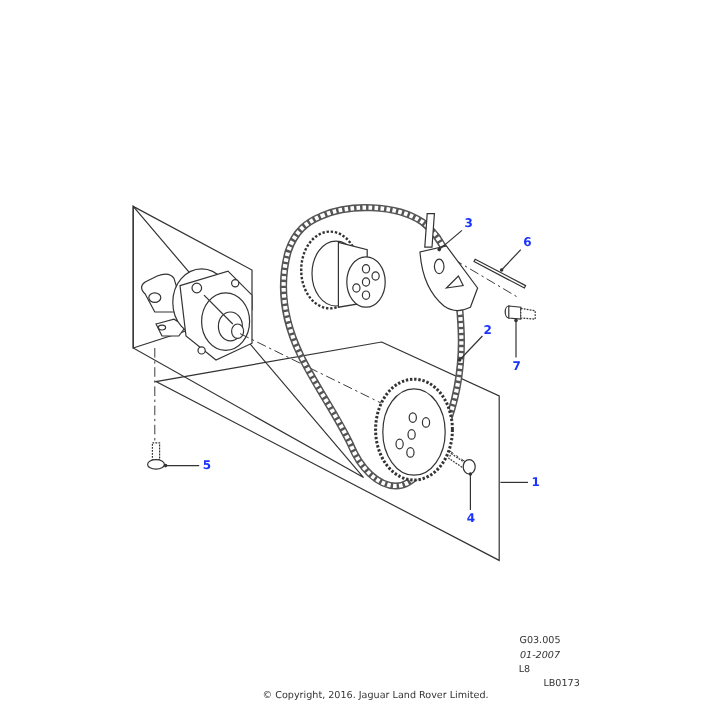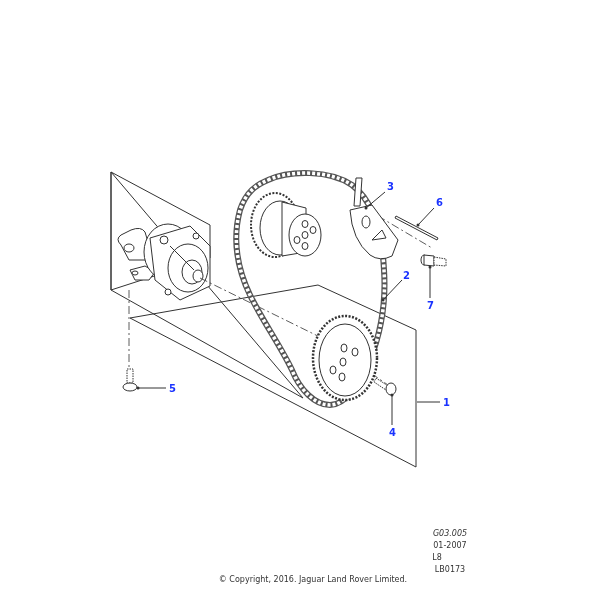--- a/index.html
+++ b/index.html
@@ -117,18 +117,18 @@
 </svg>
 
 <span class="callout" style="left:443px;top:398px;">1</span>
 <span class="callout" style="left:403px;top:271px;">2</span>
 <span class="callout" style="left:387px;top:182px;">3</span>
 <span class="callout" style="left:389px;top:428px;">4</span>
 <span class="callout" style="left:169px;top:384px;">5</span>
 <span class="callout" style="left:436px;top:198px;">6</span>
 <span class="callout" style="left:427px;top:301px;">7</span>
 
-<div class="ref" style="left:420px;top:530px;font-style:italic;">G03.005</div>
-<div class="ref" style="left:420px;top:542px;">01-2007</div>
+<div class="ref" style="left:420px;top:530px;">G03.005</div>
+<div class="ref" style="left:420px;top:542px;font-style:italic;">01-2007</div>
 <div class="ref" style="left:407px;top:554px;">L8</div>
-<div class="ref" style="left:420px;top:566px;text-align:center;">LB0173</div>
+<div class="ref" style="left:438px;top:566px;text-align:center;">LB0173</div>
 
 <div class="copyright">© Copyright, 2016. Jaguar Land Rover Limited.</div>
 
 </body></html>

